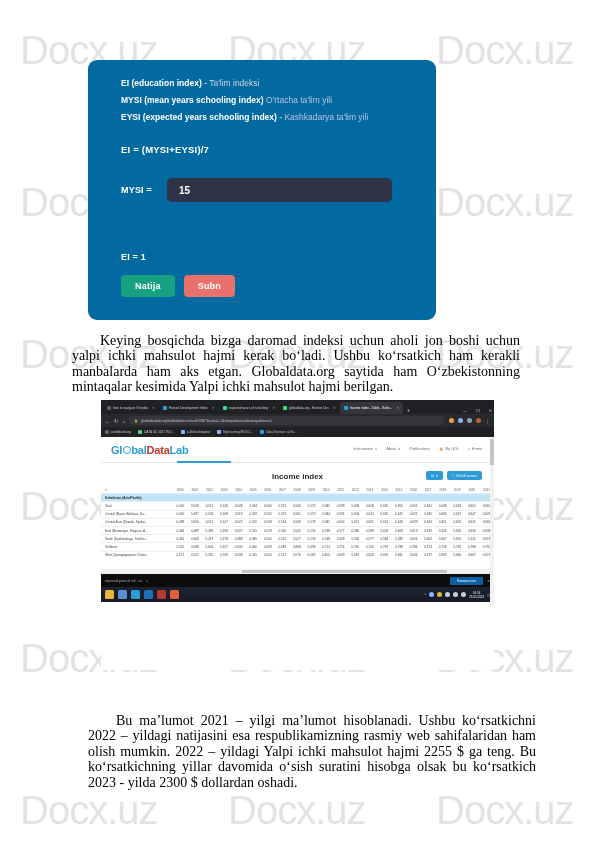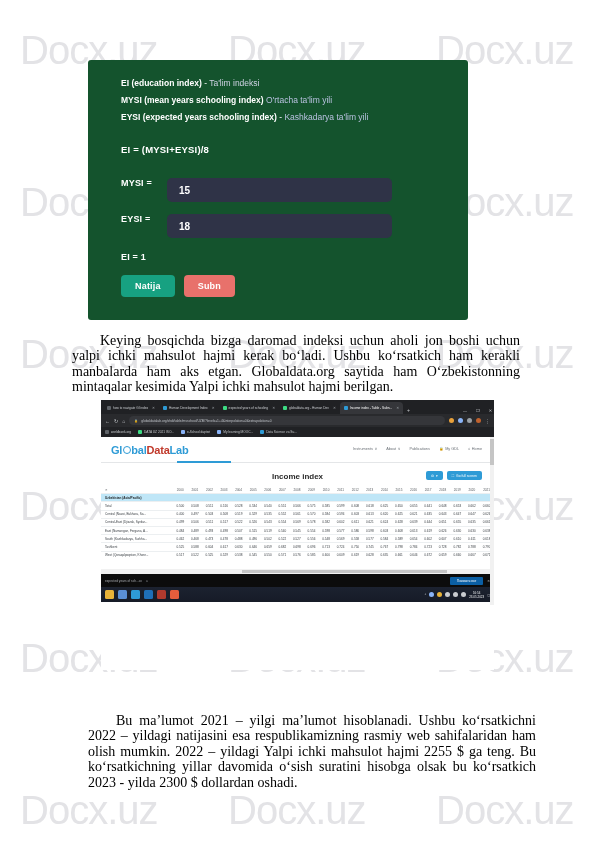--- a/index.html
+++ b/index.html
@@ -19,37 +19,37 @@
     font-size:40px; font-weight:400;
     color:#e3e3e6;
     letter-spacing:-1px;
     white-space:nowrap;
   }
 
   #page { position:absolute; inset:0; z-index:2; }
 
   
   .calc-card {
-    position:absolute; left:88px; top:60px; width:380px; height:260px;
-    background:#14532d; border-radius:3px;
+    position:absolute; left:88px; top:60px; width:348px; height:260px;
+    background:#0369a1; border-radius:9px;
     font-family:"Liberation Sans", sans-serif;
     color:#ffffff;
   }
   .calc-legend { position:absolute; left:33px; top:15px; }
   .leg-row { font-size:8.5px; line-height:17px; white-space:nowrap; }
   .leg-row b { font-weight:700; color:#ffffff; }
   .leg-row .uz { color:#cfd3e4; font-weight:400; }
   .leg-row .uz-blue { color:#b9c2e0; font-weight:400; }
 
   .formula {
     position:absolute; left:33px; top:84px;
     font-size:9.5px; font-weight:700; letter-spacing:.2px;
   }
 
-  .field-row { position:absolute; display:flex; align-items:flex-start; }
+  .field-row { position:absolute; display:flex; align-items:center; }
   .field-row .lbl {
     width:46px; font-size:9px; font-weight:700; color:#ffffff;
     text-align:left; letter-spacing:.2px;
   }
   .field-row .inp {
     width:225px; height:24px;
     background:#2f3347; border:none; border-radius:5px;
     color:#ffffff; font-size:10px; font-weight:700;
     font-family:"Liberation Sans", sans-serif;
     padding:0 12px; outline:none;
@@ -247,31 +247,27 @@
         <b>EI (education index)</b><span> - </span><span class="uz">Ta'lim indeksi</span>
       </div>
       <div class="leg-row">
         <b>MYSI (mean years schooling index)</b><span>  </span><span class="uz-blue">O'rtacha ta'lim yili</span>
       </div>
       <div class="leg-row">
         <b>EYSI (expected years schooling index)</b><span> - </span><span class="uz-blue">Kashkadarya ta'lim yili</span>
       </div>
     </div>
 
-    <div class="formula">EI = (MYSI+EYSI)/8</div>
+    <div class="formula">EI = (MYSI+EYSI)/7</div>
 
     <div class="field-row" id="row-mysi">
       <div class="lbl">MYSI =</div>
       <input class="inp" type="text" value="15" style="">
     </div>
 
-    <div class="field-row" id="row-eysi">
-      <div class="lbl">EYSI =</div>
-      <input class="inp" type="text" value="18" style="">
-    </div>
 
     <div class="result-line">EI = 1</div>
 
     <div class="btns">
       <button class="btn btn-natija">Natija</button>
       <button class="btn btn-reset">Subn</button>
     </div>
   </div>
 
   <div class="para" id="para-1">Keying bosqichda bizga daromad indeksi uchun aholi jon boshi uchun yalpi ichki mahsulot hajmi kerak bo‘ladi. Ushbu ko‘rsatkich ham kerakli manbalarda ham aks etgan. Globaldata.org saytida ham O‘zbekistonning mintaqalar kesimida Yalpi ichki mahsulot hajmi berilgan.</div>

